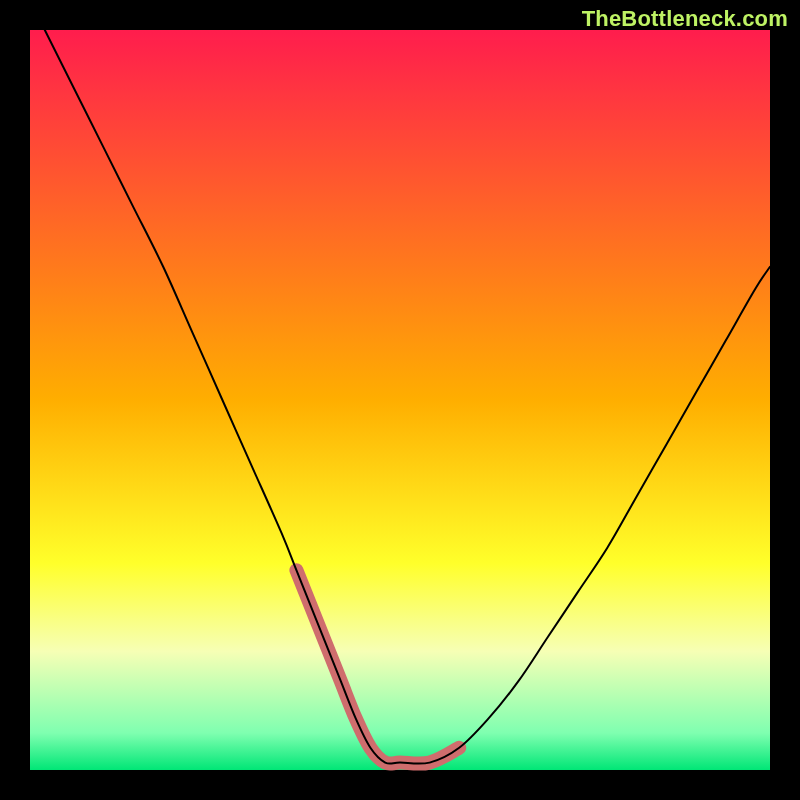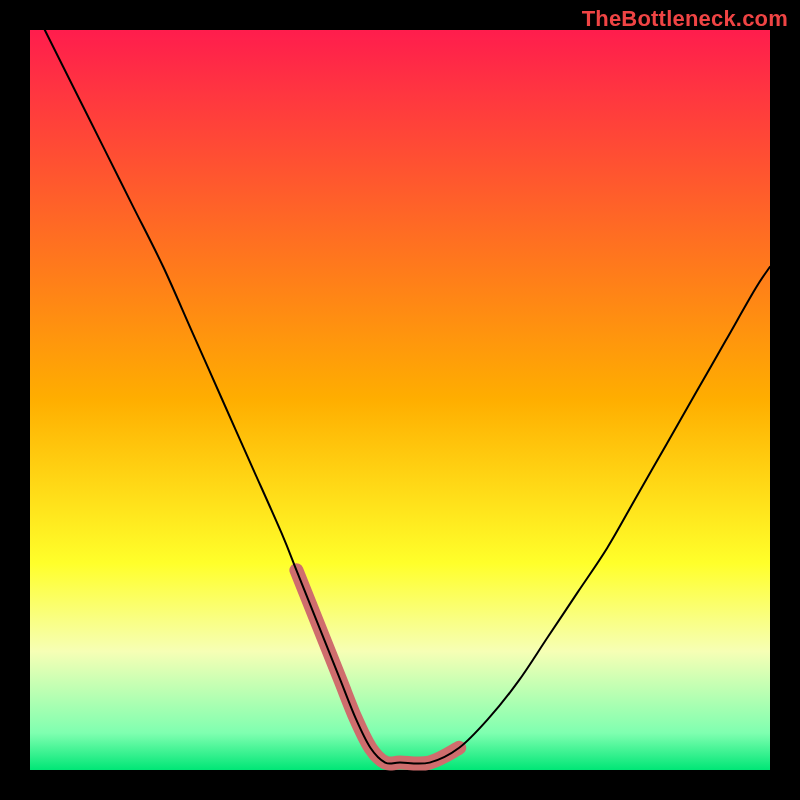--- a/index.html
+++ b/index.html
@@ -14,21 +14,21 @@
   .frame {
     position: absolute;
     top: 0; left: 0;
     width: 800px; height: 800px;
     background: #000;
   }
   .watermark {
     position: absolute;
     top: 6px;
     right: 12px;
-    color: #ef4444;
+    color: #bef264;
     font-size: 22px;
     font-weight: 600;
     letter-spacing: 0.2px;
     user-select: none;
   }
   svg {
     position: absolute;
     top: 0; left: 0;
   }
 </style>

